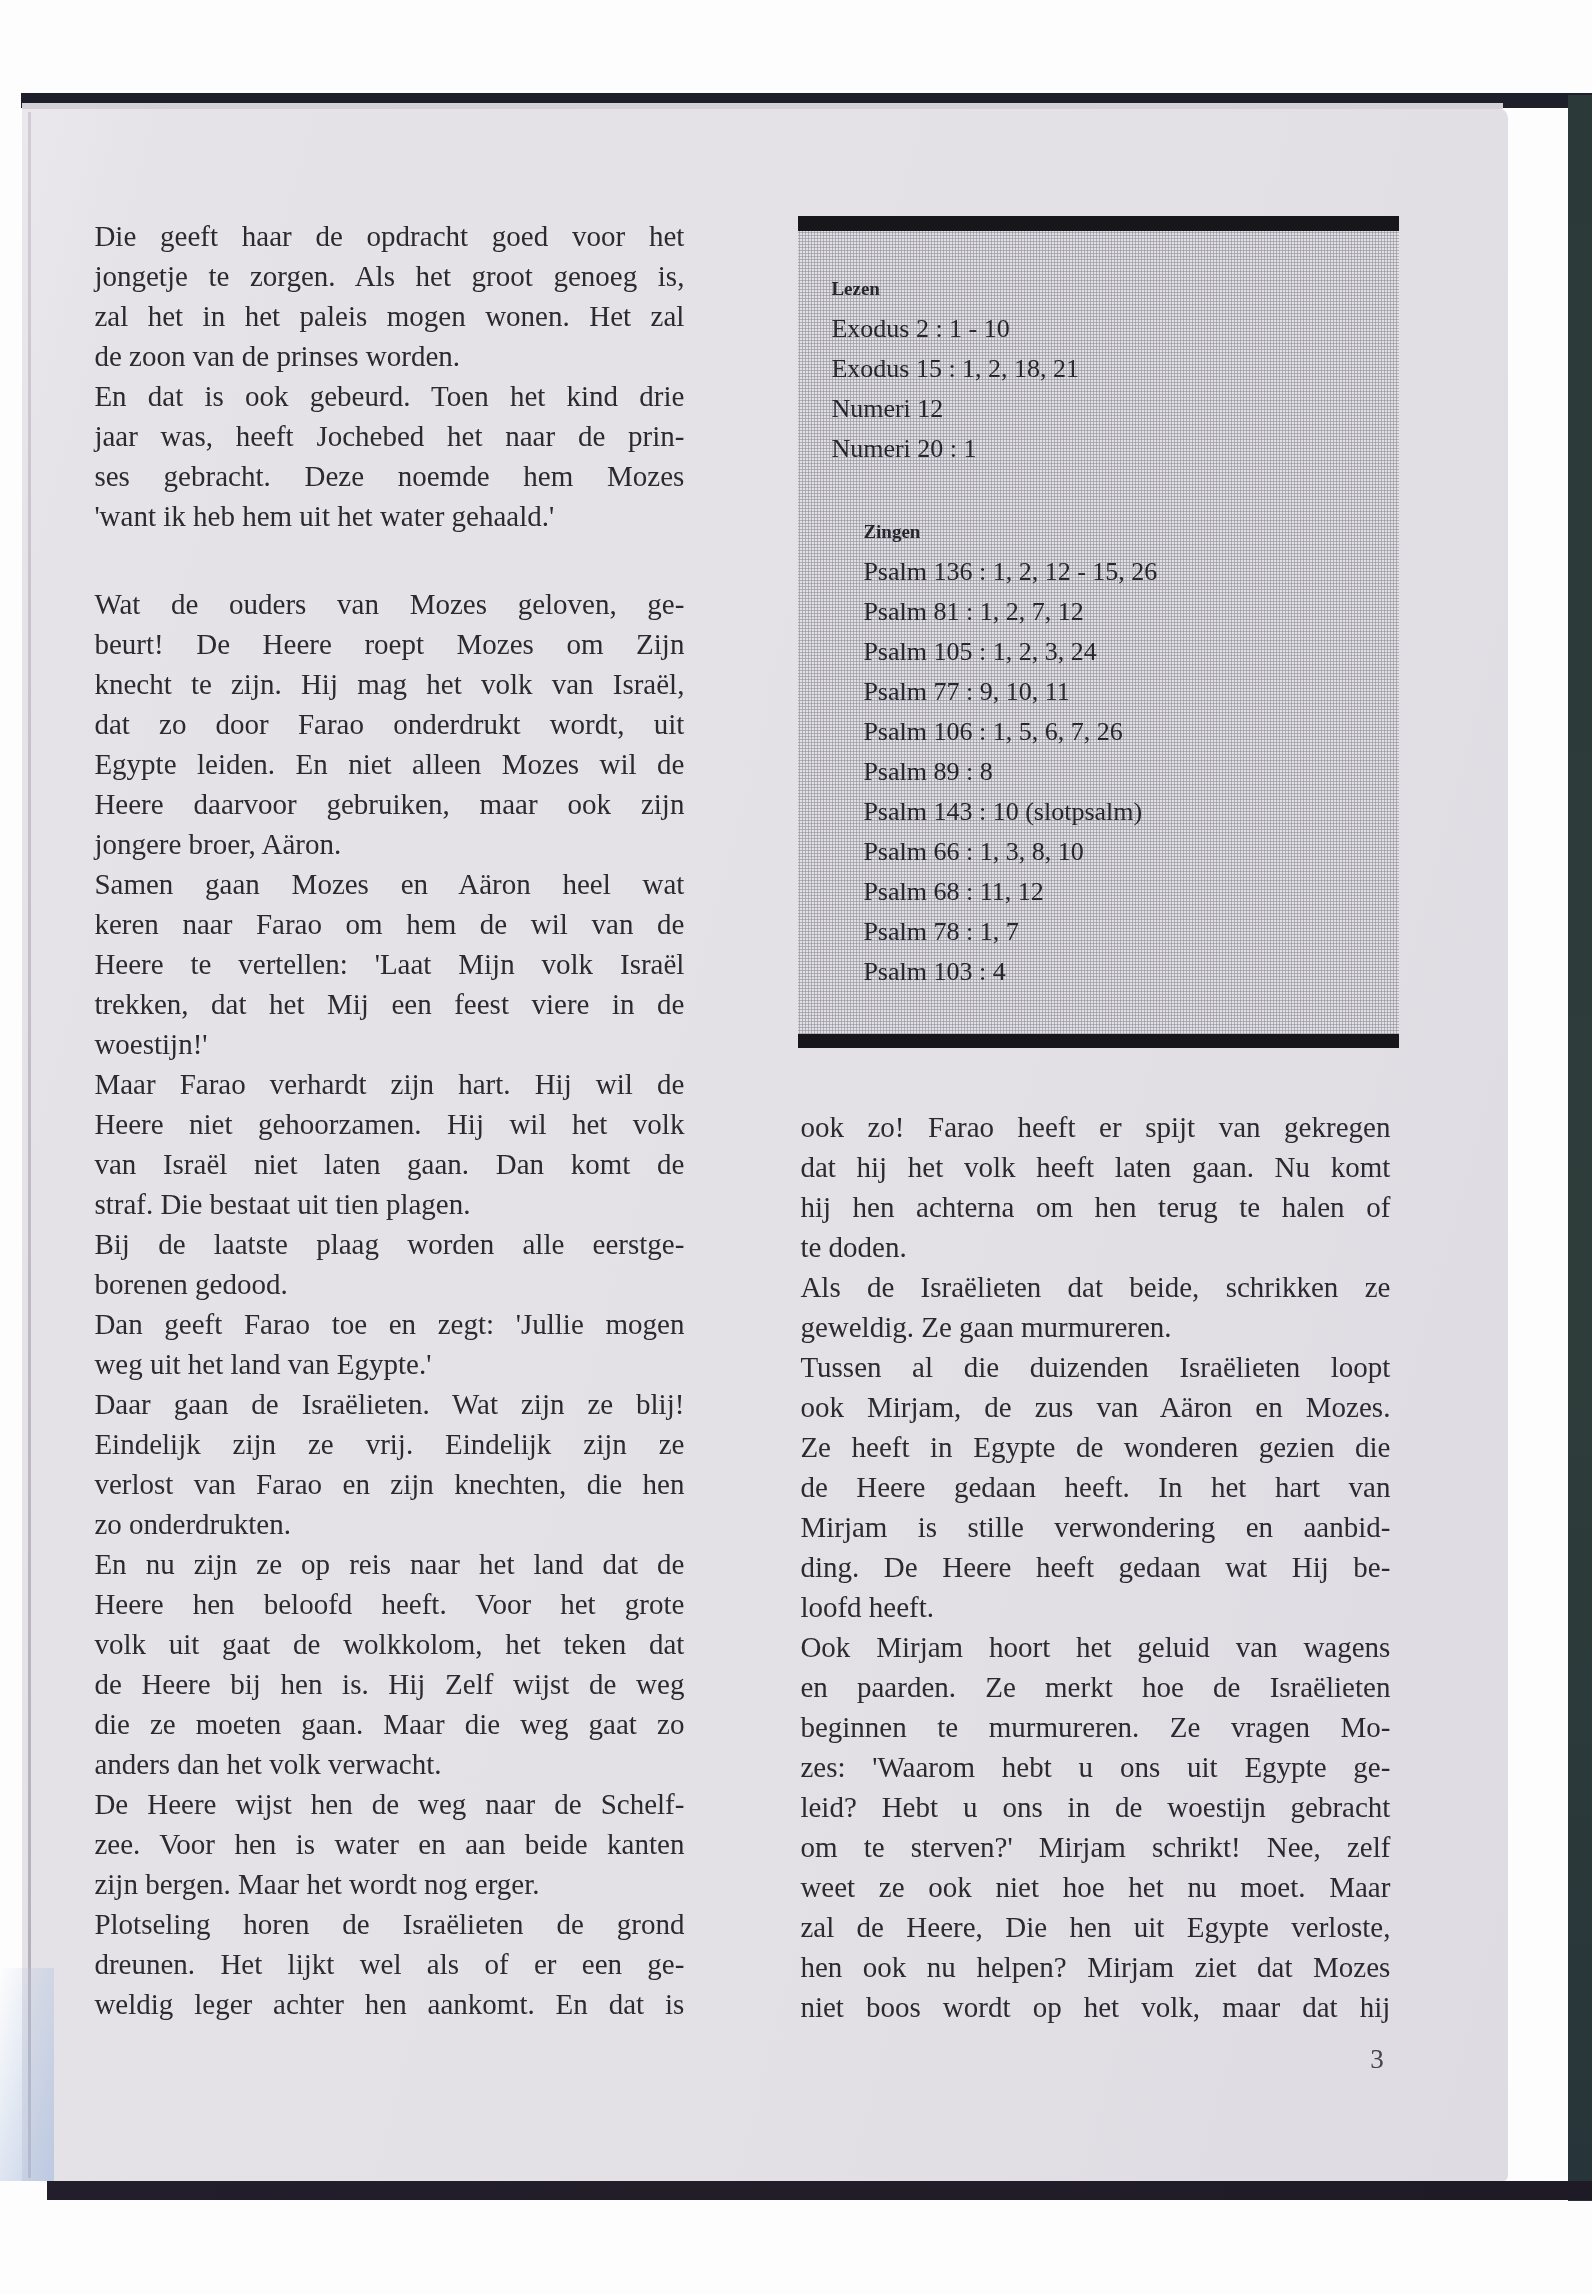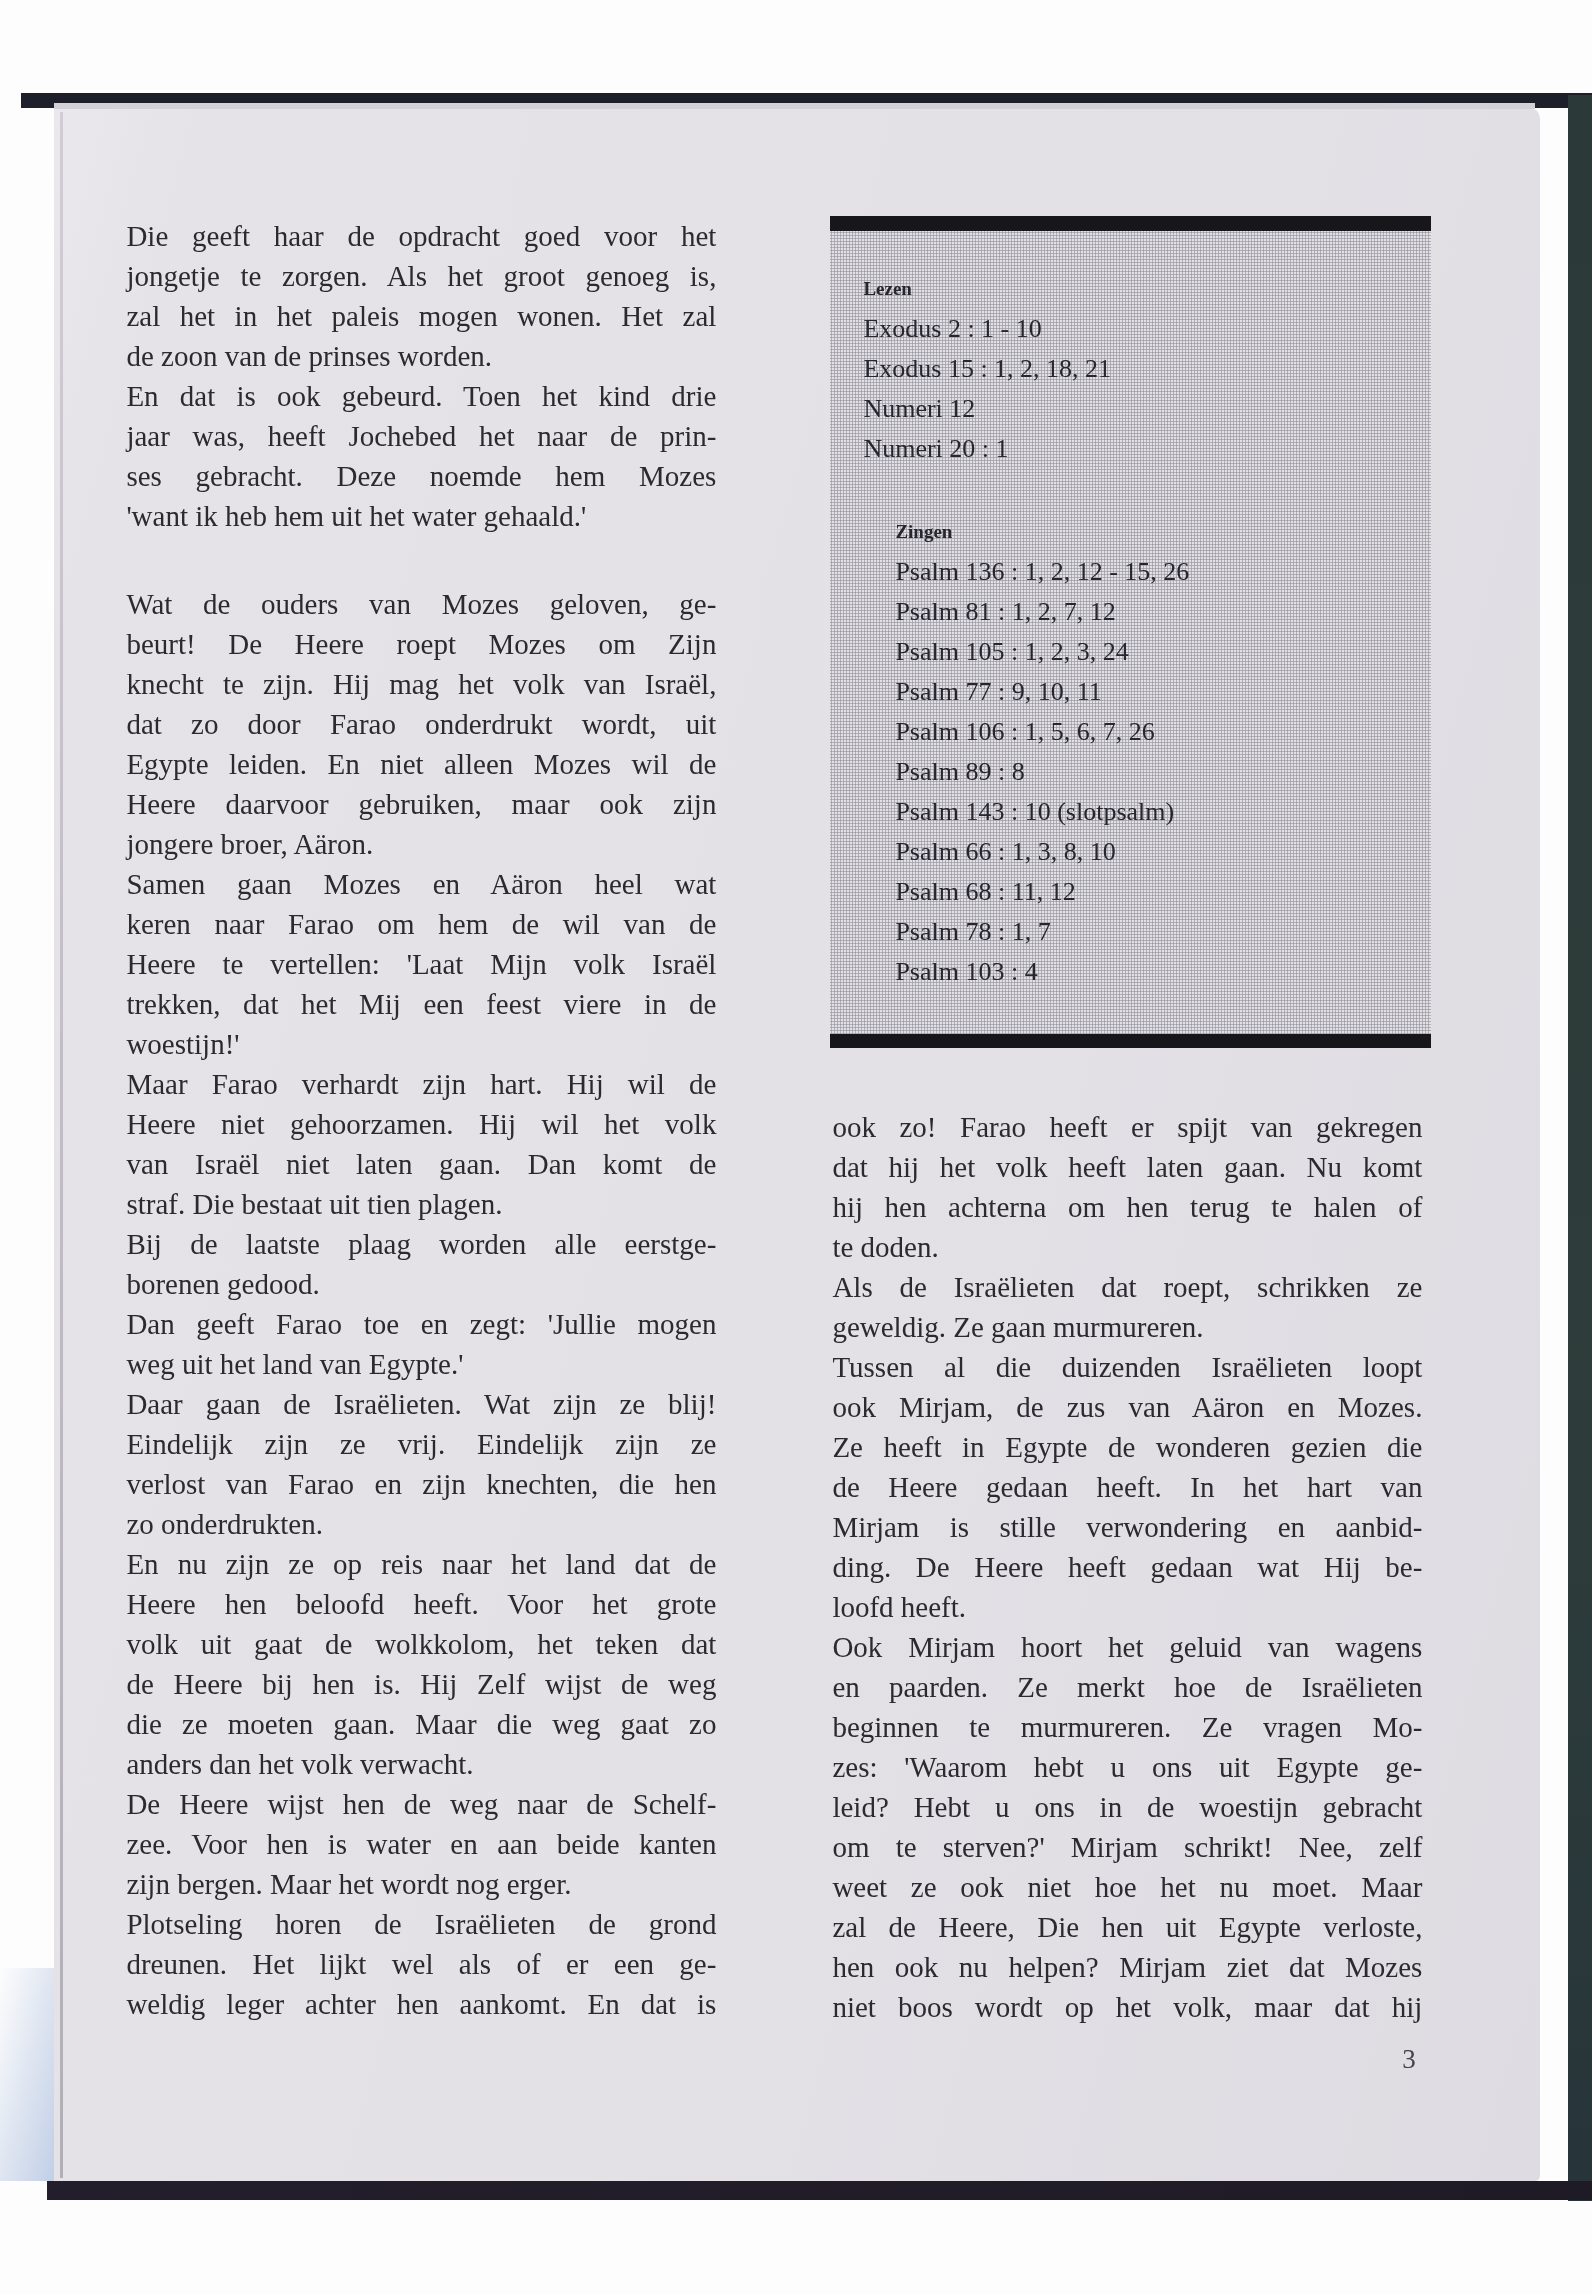--- a/index.html
+++ b/index.html
@@ -23,21 +23,20 @@
   
   .band-bottom {
     position:absolute; left:47px; top:2181px; width:1545px; height:19px;
     background:linear-gradient(to right,#231e2b,#1f1b26);
   }
   
   .page {
     position:absolute; left:22.4px; top:108px; width:1486px; height:2073px;
     background:linear-gradient(105deg,#eae8ed 0%,#e5e3e8 7%,#e3e1e6 55%,#dedce2 100%);
     border-radius:0 10.4px 5.2px 0;
-    margin-left:32px;
   }
   .page::before { 
     content:""; position:absolute; left:0; top:-5.2px; right:5.2px; height:6px;
     background:#d3d1d6;
   }
   .gutter-line { 
     position:absolute; left:6px; top:3.5px; bottom:3.5px; width:2.6px;
     background:linear-gradient(to bottom,#c2c0c6,#96949c);
     opacity:.65;
   }
@@ -186,21 +185,21 @@
   </div>
 
   <div class="col col-right">
       <div class="para">
         <div class="line j">ook zo! Farao heeft er spijt van gekregen</div>
         <div class="line j">dat hij het volk heeft laten gaan. Nu komt</div>
         <div class="line j">hij hen achterna om hen terug te halen of</div>
         <div class="line">te doden.</div>
       </div>
       <div class="para">
-        <div class="line j">Als de Israëlieten dat roept, schrikken ze</div>
+        <div class="line j">Als de Israëlieten dat beide, schrikken ze</div>
         <div class="line">geweldig. Ze gaan murmureren.</div>
       </div>
       <div class="para">
         <div class="line j">Tussen al die duizenden Israëlieten loopt</div>
         <div class="line j">ook Mirjam, de zus van Aäron en Mozes.</div>
         <div class="line j">Ze heeft in Egypte de wonderen gezien die</div>
         <div class="line j">de Heere gedaan heeft. In het hart van</div>
         <div class="line j">Mirjam is stille verwondering en aanbid-</div>
         <div class="line j">ding. De Heere heeft gedaan wat Hij be-</div>
         <div class="line">loofd heeft.</div>

